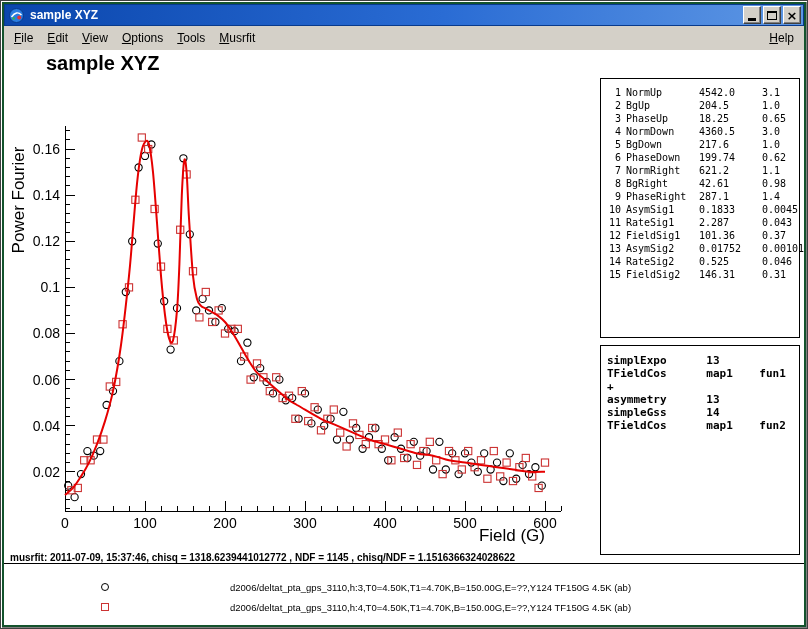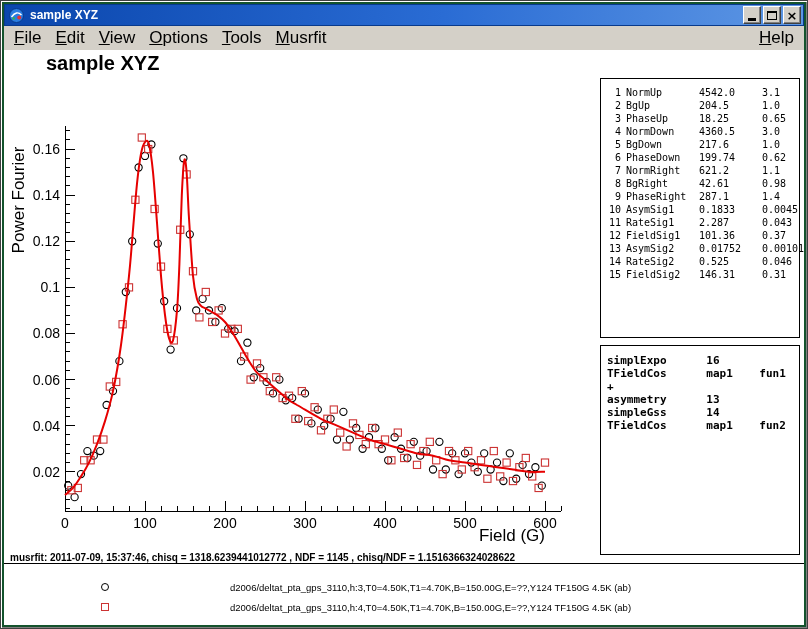--- a/index.html
+++ b/index.html
@@ -6,21 +6,21 @@
   html,body{width:808px;height:629px;overflow:hidden;background:#808080;font-family:"Liberation Sans",sans-serif}
   .window{position:absolute;left:0;top:0;width:808px;height:629px;background:#14532d;border:1px solid #404040;box-shadow:inset 1px 1px 0 #ffffff,inset -1px -1px 0 #808080;padding:3px;display:flex;flex-direction:column}
   .titlebar{height:22px;flex:0 0 22px;background:linear-gradient(90deg,#0a46ad 0%,#2a6cd4 55%,#5e97e4 100%);display:flex;align-items:center;padding:0 2px;border:1px solid #083a8c}
   .app-icon{width:16px;height:16px;margin-left:1px;display:inline-flex;align-items:center;justify-content:center}
   .title-text{color:#ffffff;font-weight:bold;font-size:12px;margin-left:6px;flex:1;white-space:nowrap}
   .win-controls{display:flex;align-items:center}
   .wbtn{width:18px;height:18px;background:#d4d0c8;border:1px solid;border-color:#ffffff #404040 #404040 #ffffff;box-shadow:inset -1px -1px 0 #808080;margin-left:2px;display:flex;align-items:center;justify-content:center;padding:0;cursor:default}
   .glyph-min{display:block;width:8px;height:3px;background:#000;margin-top:9px}
   .glyph-max{display:block;width:10px;height:9px;border:1px solid #000;border-top-width:2px}
   .glyph-close{font:bold 13px/13px "DejaVu Sans",sans-serif;color:#000}
-  .menubar{height:24px;flex:0 0 24px;background:#d4d0c8;display:flex;justify-content:space-between;align-items:center;padding:0 3px;font-size:17px;color:#000}
+  .menubar{height:24px;flex:0 0 24px;background:#d4d0c8;display:flex;justify-content:space-between;align-items:center;padding:0 3px;font-size:12px;color:#000}
   .menu-group{display:flex}
   .menu-item{padding:3px 7px;white-space:nowrap;cursor:default}
   .canvas{position:relative;flex:1;background:#ffffff;overflow:hidden}
   .canvas-title{position:absolute;left:42px;top:2px;font-size:20px;font-weight:bold;color:#000}
   #plot{position:absolute;left:0;top:0}
   #plot text{fill:#000}
   .tick-label{font-family:"Liberation Sans",sans-serif;font-size:14px}
   .axis-title{font-family:"Liberation Sans",sans-serif;font-size:17px}
   .box{position:absolute;border:1px solid #000;background:#fff}
   .params{left:596px;top:28px;width:200px;height:260px;padding:7px 3px 0 4px}
@@ -420,21 +420,21 @@
             <span class="param-no">15</span>
             <span class="param-name">FieldSig2</span>
             <span class="param-value">146.31</span>
             <span class="param-error">0.31</span>
           </div>
         </div>
     </div>
 
     <div class="box theory">
       <div id="theory-lines">
-          <div class="theory-line">simplExpo      16</div>
+          <div class="theory-line">simplExpo      13</div>
           <div class="theory-line">TFieldCos      map1    fun1</div>
           <div class="theory-line">+</div>
           <div class="theory-line">asymmetry      13</div>
           <div class="theory-line">simpleGss      14</div>
           <div class="theory-line">TFieldCos      map1    fun2</div>
           <div class="theory-line"></div>
           <div class="theory-line"></div>
         </div>
     </div>
 

